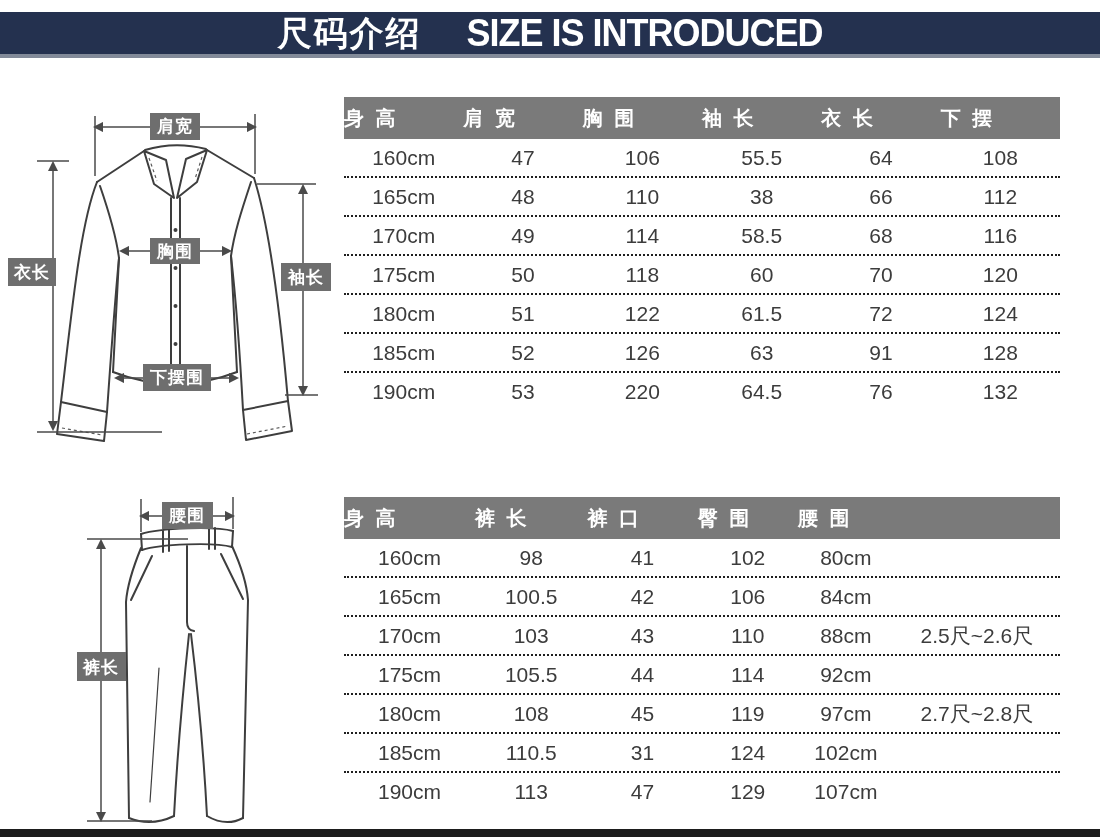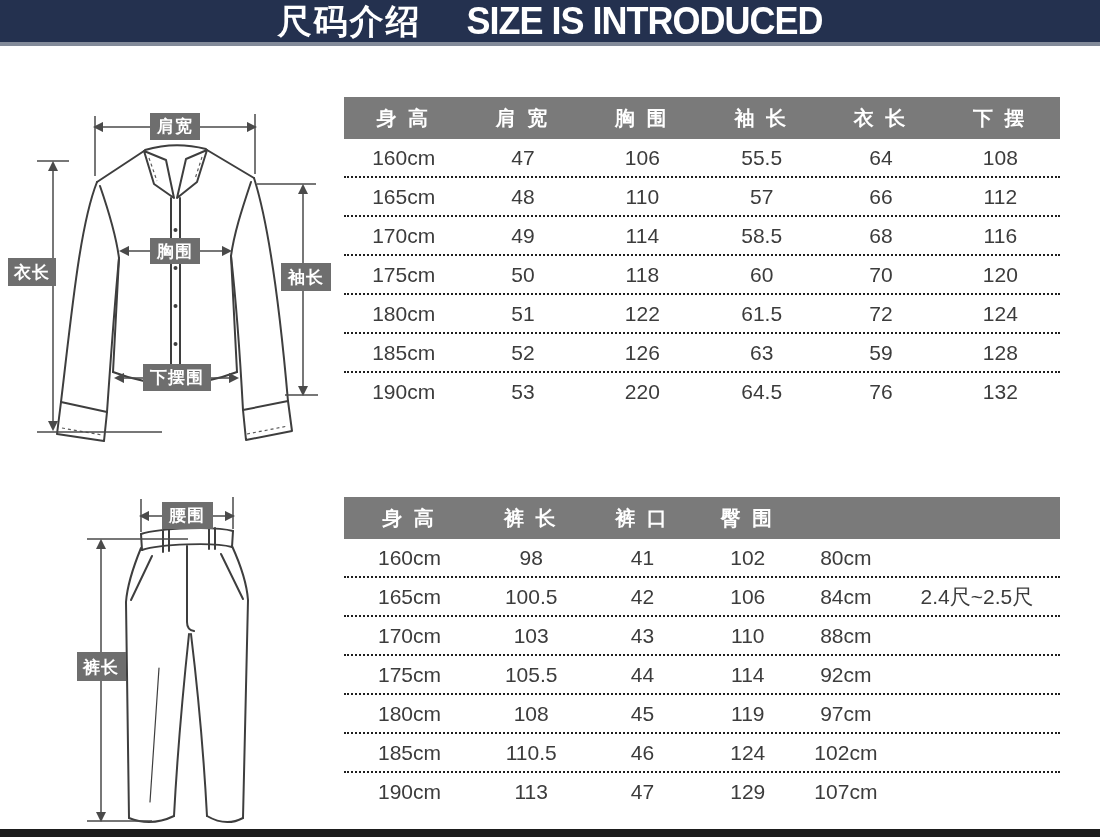--- a/index.html
+++ b/index.html
@@ -2,37 +2,37 @@
 <html><head>
 <meta charset="utf-8">
 <style>
   html,body{margin:0;padding:0;background:#fff;}
   .page{
     position:relative;width:1100px;height:837px;background:#ffffff;overflow:hidden;
     font-family:"Liberation Sans","DejaVu Sans",sans-serif;
   }
   
   .banner{
-    position:absolute;left:0;top:0;width:100%;height:42px;
+    position:absolute;left:0;top:12px;width:100%;height:42px;
     background:#24314f;border-bottom:4px solid #828a99;
     display:flex;align-items:center;justify-content:center;gap:45px;color:#fff;
   }
   .banner-zh{font-size:34px;font-weight:bold;letter-spacing:2px;line-height:1;}
   .banner-en{font-size:36px;font-weight:bold;letter-spacing:-1px;line-height:1;display:inline-block;transform:scaleY(1.08);}
   
   .size-table{position:absolute;left:344px;width:716px;}
   .shirt-table{top:97px;}
   .pants-table{top:497px;}
   .thead{
     display:grid;height:42px;background:#7a7a7a;color:#fff;
     align-items:center;
   }
   .grid6{grid-template-columns:repeat(6,1fr);}
   .gridp{grid-template-columns:18.3% 15.7% 15.4% 14% 13.4% 23.2%;}
-  .hcell{font-size:20px;font-weight:bold;text-align:center;letter-spacing:3px;}
+  .hcell{font-size:20px;font-weight:bold;letter-spacing:3px;}
   .span2{grid-column:span 2;}
   .trow{
     display:grid;height:37px;align-items:center;
     border-bottom:2px dotted #1f1f1f;
   }
   .trow:last-child{border-bottom:none;}
   .cell{font-size:21px;color:#3c3c3c;text-align:center;white-space:nowrap;}
   
   .diagram{position:absolute;}
   .shirt-svg{left:0;top:52px;}
@@ -195,21 +195,21 @@
           <div class="cell">47</div>
           <div class="cell">106</div>
           <div class="cell">55.5</div>
           <div class="cell">64</div>
           <div class="cell">108</div>
         </div>
         <div class="trow grid6">
           <div class="cell">165cm</div>
           <div class="cell">48</div>
           <div class="cell">110</div>
-          <div class="cell">57</div>
+          <div class="cell">38</div>
           <div class="cell">66</div>
           <div class="cell">112</div>
         </div>
         <div class="trow grid6">
           <div class="cell">170cm</div>
           <div class="cell">49</div>
           <div class="cell">114</div>
           <div class="cell">58.5</div>
           <div class="cell">68</div>
           <div class="cell">116</div>
@@ -228,82 +228,84 @@
           <div class="cell">122</div>
           <div class="cell">61.5</div>
           <div class="cell">72</div>
           <div class="cell">124</div>
         </div>
         <div class="trow grid6">
           <div class="cell">185cm</div>
           <div class="cell">52</div>
           <div class="cell">126</div>
           <div class="cell">63</div>
-          <div class="cell">59</div>
+          <div class="cell">91</div>
           <div class="cell">128</div>
         </div>
         <div class="trow grid6">
           <div class="cell">190cm</div>
           <div class="cell">53</div>
           <div class="cell">220</div>
           <div class="cell">64.5</div>
           <div class="cell">76</div>
           <div class="cell">132</div>
         </div>
       </div>
   </section>
 
   <section class="size-table pants-table">
     <div class="thead gridp">
       <div class="hcell">身 高</div>
       <div class="hcell">裤 长</div>
       <div class="hcell">裤 口</div>
       <div class="hcell">臀 围</div>
+      <div class="hcell span2">腰 围</div>
     </div>
     <div class="tbody">
         <div class="trow gridp">
           <div class="cell">160cm</div>
           <div class="cell">98</div>
           <div class="cell">41</div>
           <div class="cell">102</div>
           <div class="cell">80cm</div>
         </div>
         <div class="trow gridp">
           <div class="cell">165cm</div>
           <div class="cell">100.5</div>
           <div class="cell">42</div>
           <div class="cell">106</div>
           <div class="cell">84cm</div>
-          <div class="cell">2.4尺~2.5尺</div>
         </div>
         <div class="trow gridp">
           <div class="cell">170cm</div>
           <div class="cell">103</div>
           <div class="cell">43</div>
           <div class="cell">110</div>
           <div class="cell">88cm</div>
+          <div class="cell">2.5尺~2.6尺</div>
         </div>
         <div class="trow gridp">
           <div class="cell">175cm</div>
           <div class="cell">105.5</div>
           <div class="cell">44</div>
           <div class="cell">114</div>
           <div class="cell">92cm</div>
         </div>
         <div class="trow gridp">
           <div class="cell">180cm</div>
           <div class="cell">108</div>
           <div class="cell">45</div>
           <div class="cell">119</div>
           <div class="cell">97cm</div>
+          <div class="cell">2.7尺~2.8尺</div>
         </div>
         <div class="trow gridp">
           <div class="cell">185cm</div>
           <div class="cell">110.5</div>
-          <div class="cell">46</div>
+          <div class="cell">31</div>
           <div class="cell">124</div>
           <div class="cell">102cm</div>
         </div>
         <div class="trow gridp">
           <div class="cell">190cm</div>
           <div class="cell">113</div>
           <div class="cell">47</div>
           <div class="cell">129</div>
           <div class="cell">107cm</div>
         </div>

